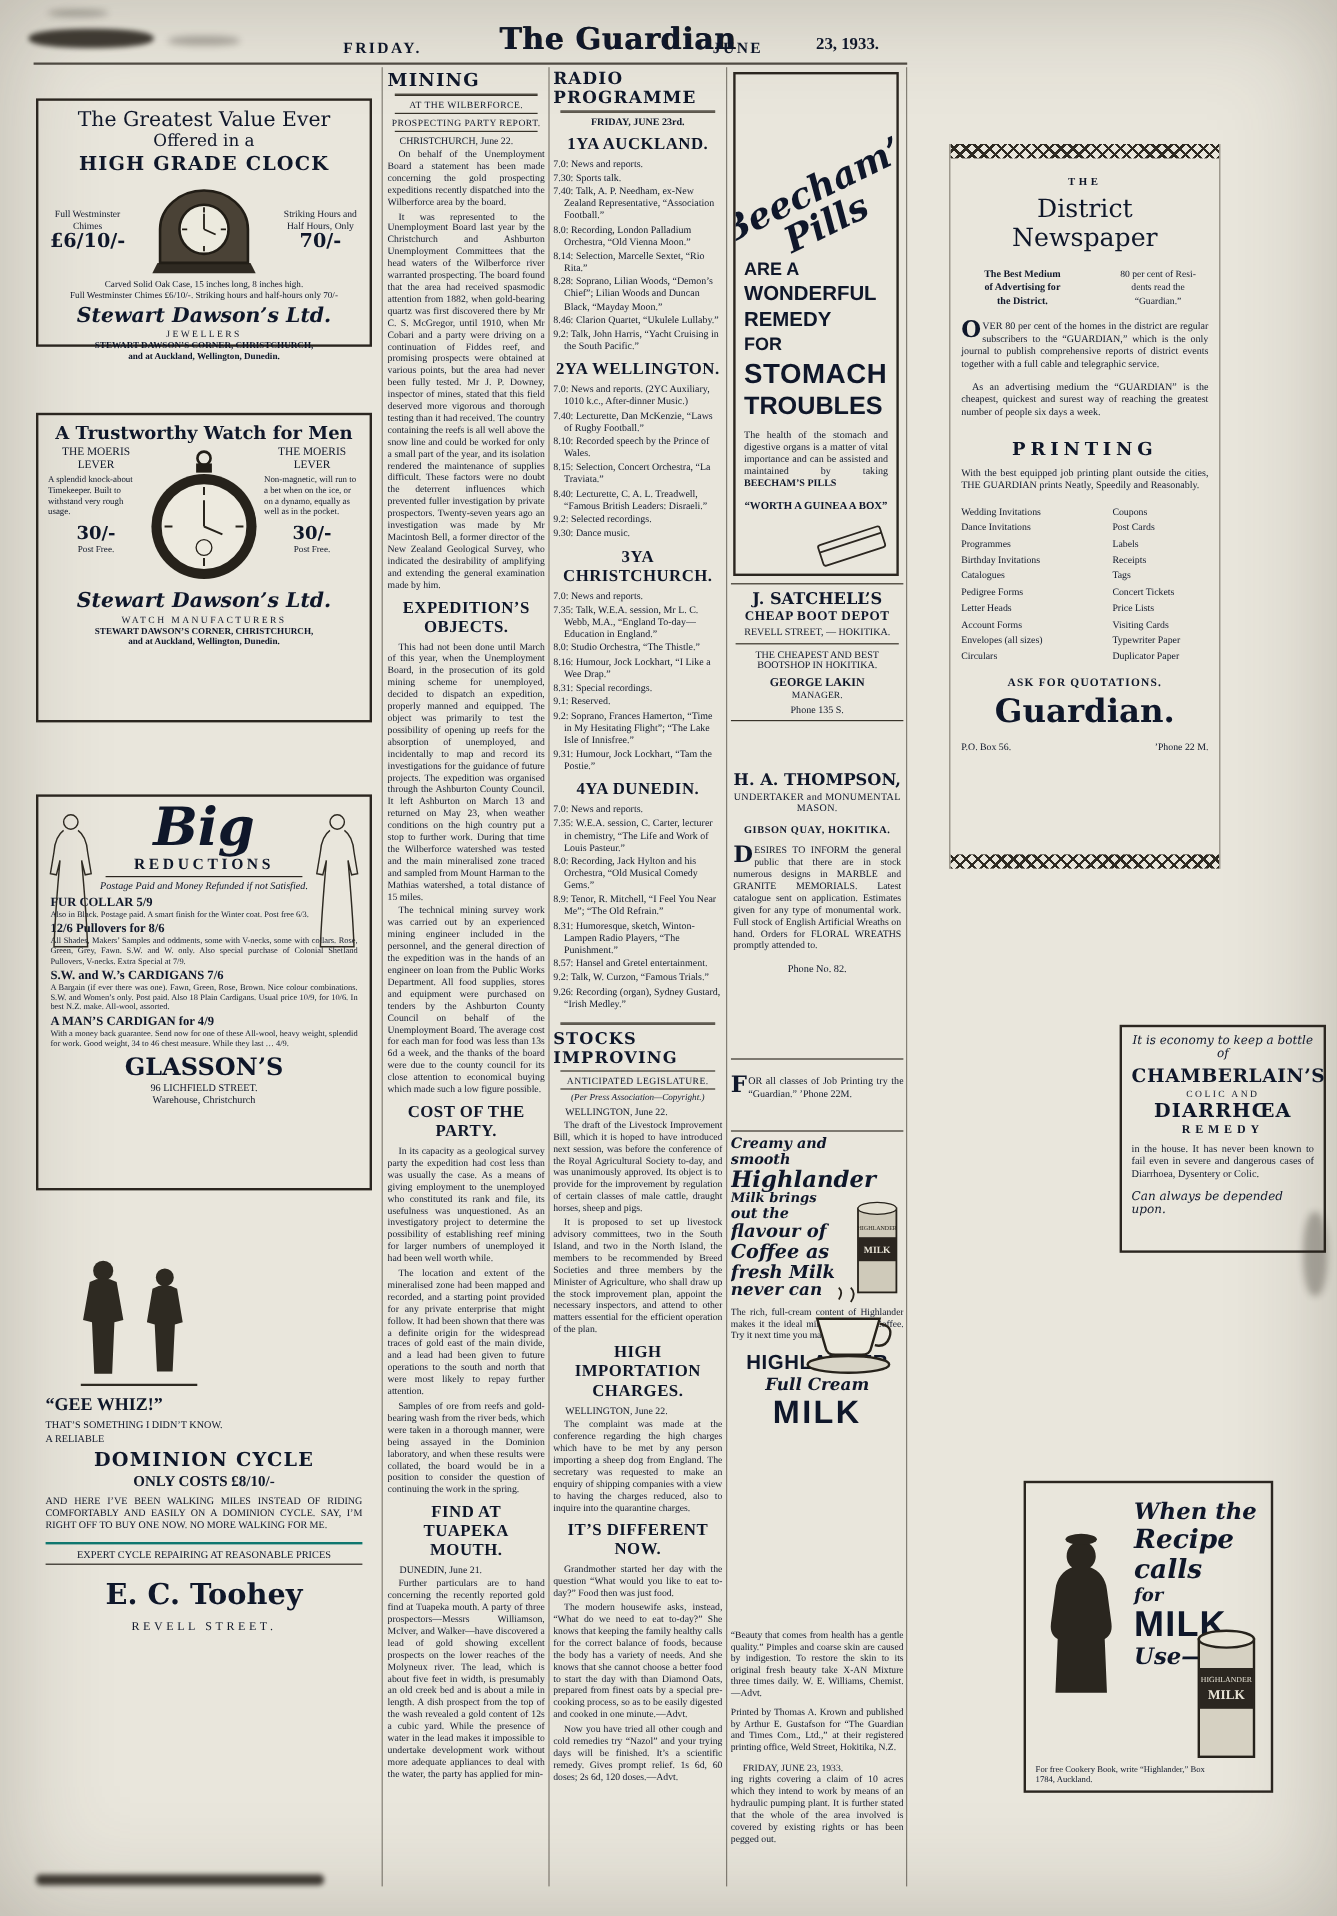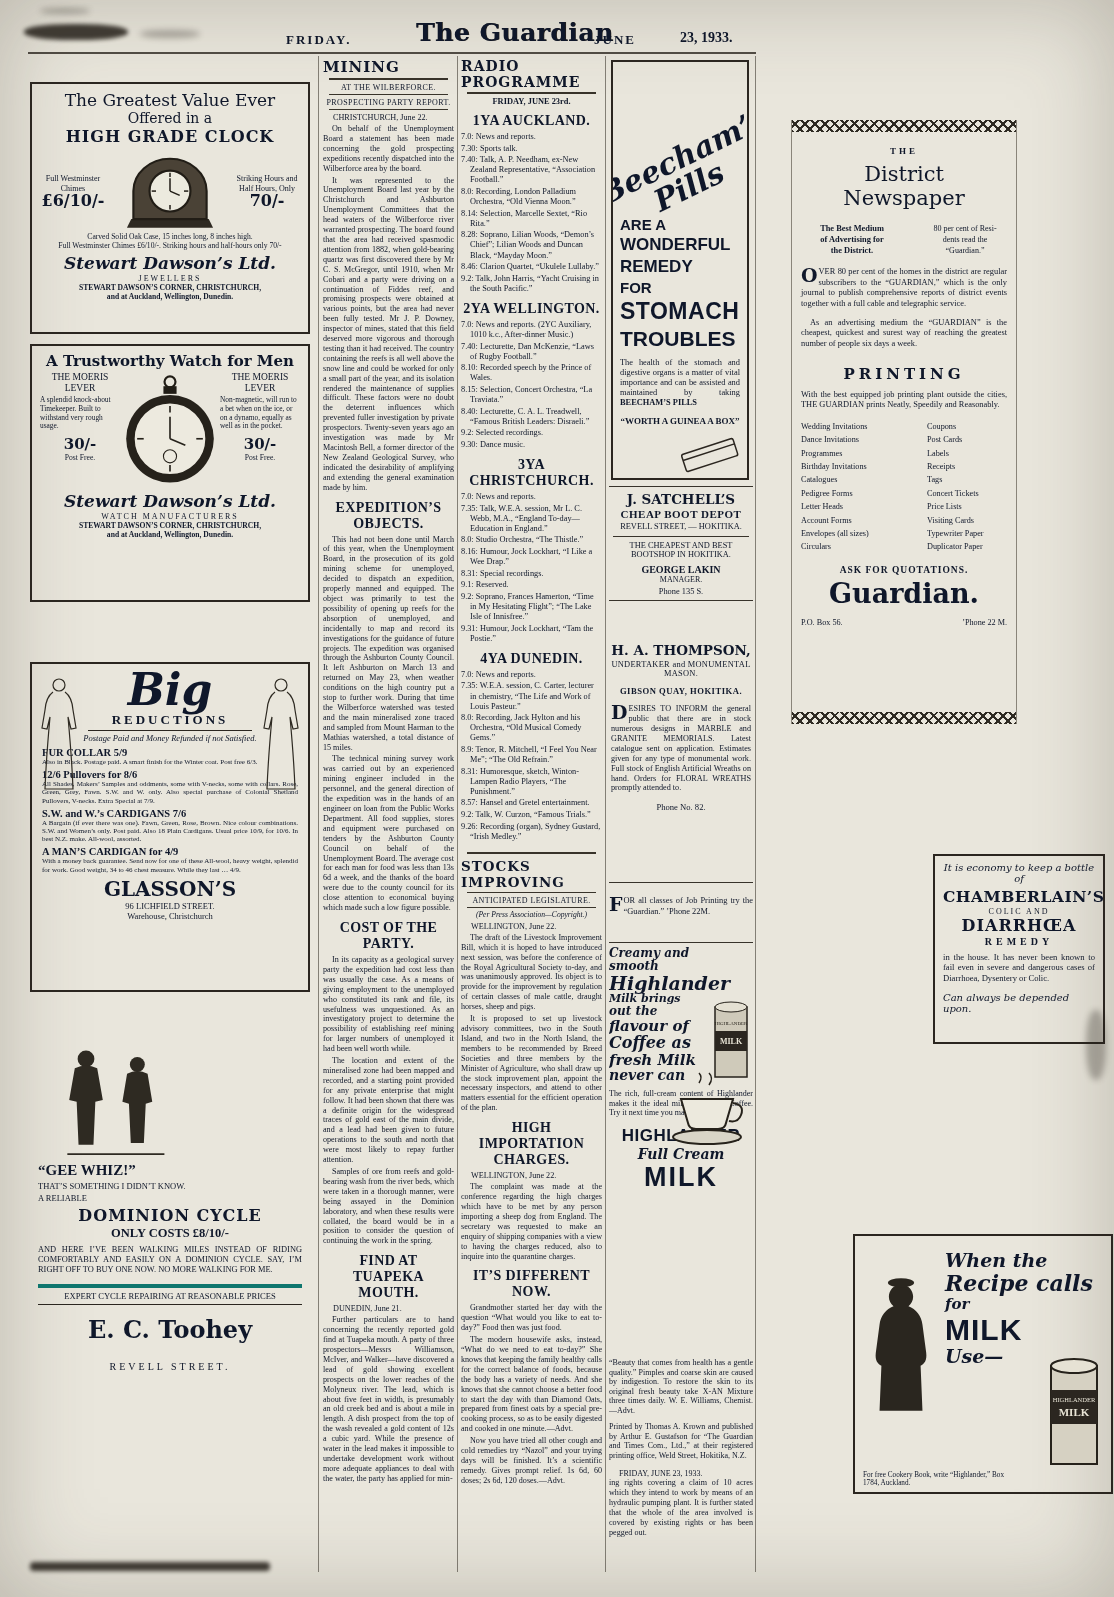--- a/index.html
+++ b/index.html
@@ -29,21 +29,21 @@
   .sub{font-size:8px;text-align:center;letter-spacing:.4px;margin:3px 0 1px;}
   .date{font-size:8.2px;margin:3px 0 2px;text-indent:10px;}
   p.b{font-size:8.1px;line-height:9.9px;text-align:justify;margin:0 0 2px;text-indent:9px;}
   .cross{font-size:14px;font-weight:bold;text-align:center;margin:7px 0 3px;letter-spacing:.4px;}
   .credit{font-size:7.6px;font-style:italic;text-align:center;margin:2px 0;}
   .ri{font-size:8.3px;line-height:10.1px;margin:0 0 1.5px;padding-left:9px;text-indent:-9px;text-align:left;}
   .radio-date{font-size:8.4px;font-weight:bold;text-align:center;margin:3px 0 4px;}
   
   .boxed{border:2.5px solid #2b2620;}
   
-  .ad-clock{position:absolute;left:2px;top:24px;width:280px;height:252px;padding:6px 8px;}
+  .ad-clock{position:absolute;left:2px;top:24px;width:280px;height:207px;padding:6px 8px;}
   .ck-h1{font-family:"DejaVu Serif",serif;font-size:17px;text-align:center;}
   .ck-h2{font-family:"DejaVu Serif",serif;font-size:14px;text-align:center;}
   .ck-h3{font-family:"DejaVu Serif",serif;font-size:16px;font-weight:bold;text-align:center;letter-spacing:1px;margin-top:1px;}
   .ck-mid{display:flex;align-items:center;justify-content:space-between;margin-top:2px;}
   .ck-side{width:66px;text-align:center;font-size:8px;line-height:9.5px;}
   .ck-price{font-family:"DejaVu Serif",serif;font-size:16px;font-weight:bold;margin-top:3px;}
   .ck-cap{font-size:7.6px;text-align:center;line-height:9px;}
   .firm{font-family:"DejaVu Serif",serif;font-weight:bold;font-style:italic;font-size:17px;text-align:center;margin-top:3px;}
   .firm-sub{font-size:8px;letter-spacing:2px;text-align:center;margin-top:1px;}
   .firm-addr{font-size:7.6px;font-weight:bold;text-align:center;line-height:9px;}
@@ -70,23 +70,23 @@
   .red-addr{font-size:8.5px;text-align:center;}
   
   .ad-cycle{position:absolute;left:2px;top:982px;width:280px;height:452px;padding:4px 8px;}
   .cy-fig{margin-left:6px;}
   .cy-ex{font-weight:bold;font-size:15px;margin-top:2px;}
   .cy-l2{font-size:8.5px;margin:2px 0;}
   .cy-l3{font-size:8.5px;}
   .cy-l4{font-family:"DejaVu Serif",serif;font-weight:bold;font-size:16px;letter-spacing:1px;margin:3px 0 1px;text-align:center;}
   .cy-l5{font-weight:bold;font-size:12.5px;text-align:center;margin-bottom:4px;}
   .cy-body{font-size:8.4px;line-height:10.2px;text-align:justify;}
-  .cy-serv{font-size:8.6px;text-align:center;margin-top:8px;border-top:4px solid #0f766e;border-bottom:1px solid #2b2620;padding:3px 0;}
+  .cy-serv{font-size:8.6px;text-align:center;margin-top:8px;border-top:2px solid #0f766e;border-bottom:1px solid #2b2620;padding:3px 0;}
   .cy-firm{font-family:"DejaVu Serif",serif;font-weight:bold;font-size:24px;text-align:center;margin-top:10px;}
-  .cy-addr{font-size:10px;letter-spacing:3px;text-align:center;margin-top:17px;}
+  .cy-addr{font-size:10px;letter-spacing:3px;text-align:center;margin-top:7px;}
   
   .ad-beecham{position:absolute;left:2px;top:2px;width:138px;height:420px;padding:4px 7px;border:2.5px solid #2b2620;overflow:hidden;}
   .bee-script{position:absolute;top:78px;left:-14px;transform:rotate(-26deg);font-family:"DejaVu Serif",serif;font-style:italic;font-weight:bold;font-size:30px;white-space:nowrap;line-height:30px;}
   .bee-script .s2{margin-left:46px;}
   .bee-lines{margin-top:150px;font-family:"Liberation Sans",sans-serif;font-weight:bold;}
   .bl{margin:2px 0;}
   .bl0{font-size:15px;}.bl1{font-size:17px;}.bl2{font-size:17px;}.bl3{font-size:15px;}
   .bl4{font-size:23px;letter-spacing:.5px;}.bl5{font-size:21px;}
   .bee-body{font-size:8.4px;line-height:10px;text-align:justify;margin-top:7px;}
   .bee-brand{font-weight:bold;}
@@ -148,21 +148,21 @@
   .d-brand{font-family:"DejaVu Serif",serif;font-weight:bold;font-size:27px;text-align:center;margin-top:3px;}
   .d-foot{display:flex;justify-content:space-between;font-size:8.2px;margin-top:9px;}
   .ad-chamb{position:absolute;left:176px;top:796px;width:172px;height:190px;border:2.5px solid #2b2620;padding:6px 8px;text-align:center;}
   .ch-intro{font-family:"DejaVu Serif",serif;font-style:italic;font-size:10px;}
   .ch-name{font-family:"DejaVu Serif",serif;font-weight:bold;font-size:15.5px;margin-top:3px;letter-spacing:.5px;}
   .ch-sub{font-size:8px;letter-spacing:2px;margin-top:1px;}
   .ch-name2{font-family:"DejaVu Serif",serif;font-weight:bold;font-size:16px;letter-spacing:1px;}
   .ch-name3{font-weight:bold;font-size:10px;letter-spacing:4px;margin-top:1px;}
   .ch-body{font-size:8.6px;line-height:10.4px;text-align:justify;margin-top:5px;}
   .ch-foot{font-family:"DejaVu Serif",serif;font-style:italic;font-size:10px;margin-top:6px;text-align:left;}
-  .ad-recipe{position:absolute;left:96px;top:1176px;width:260px;height:260px;border:2.5px solid #2b2620;padding:6px;}
+  .ad-recipe{position:absolute;left:96px;top:1176px;width:208px;height:260px;border:2.5px solid #2b2620;padding:6px;}
   .rc-chef{position:absolute;left:4px;top:34px;}
   .rc-text{margin-left:84px;margin-top:8px;}
   .rc-l{font-family:"DejaVu Serif",serif;font-style:italic;font-weight:bold;line-height:1.12;}
   .rc-l0{font-size:19px;}.rc-l1{font-size:22px;}.rc-l2{font-size:15px;}
   .rc-l3{font-family:"Liberation Sans",sans-serif;font-style:normal;font-size:30px;letter-spacing:1px;}
   .rc-l4{font-size:19px;}
   .rc-can{position:absolute;right:6px;top:116px;}
   .rc-foot{position:absolute;left:8px;bottom:4px;width:150px;font-size:7.2px;line-height:8.6px;}
   
   .smudge{position:absolute;background:#241f18;filter:blur(2px);opacity:.85;border-radius:45%;}

